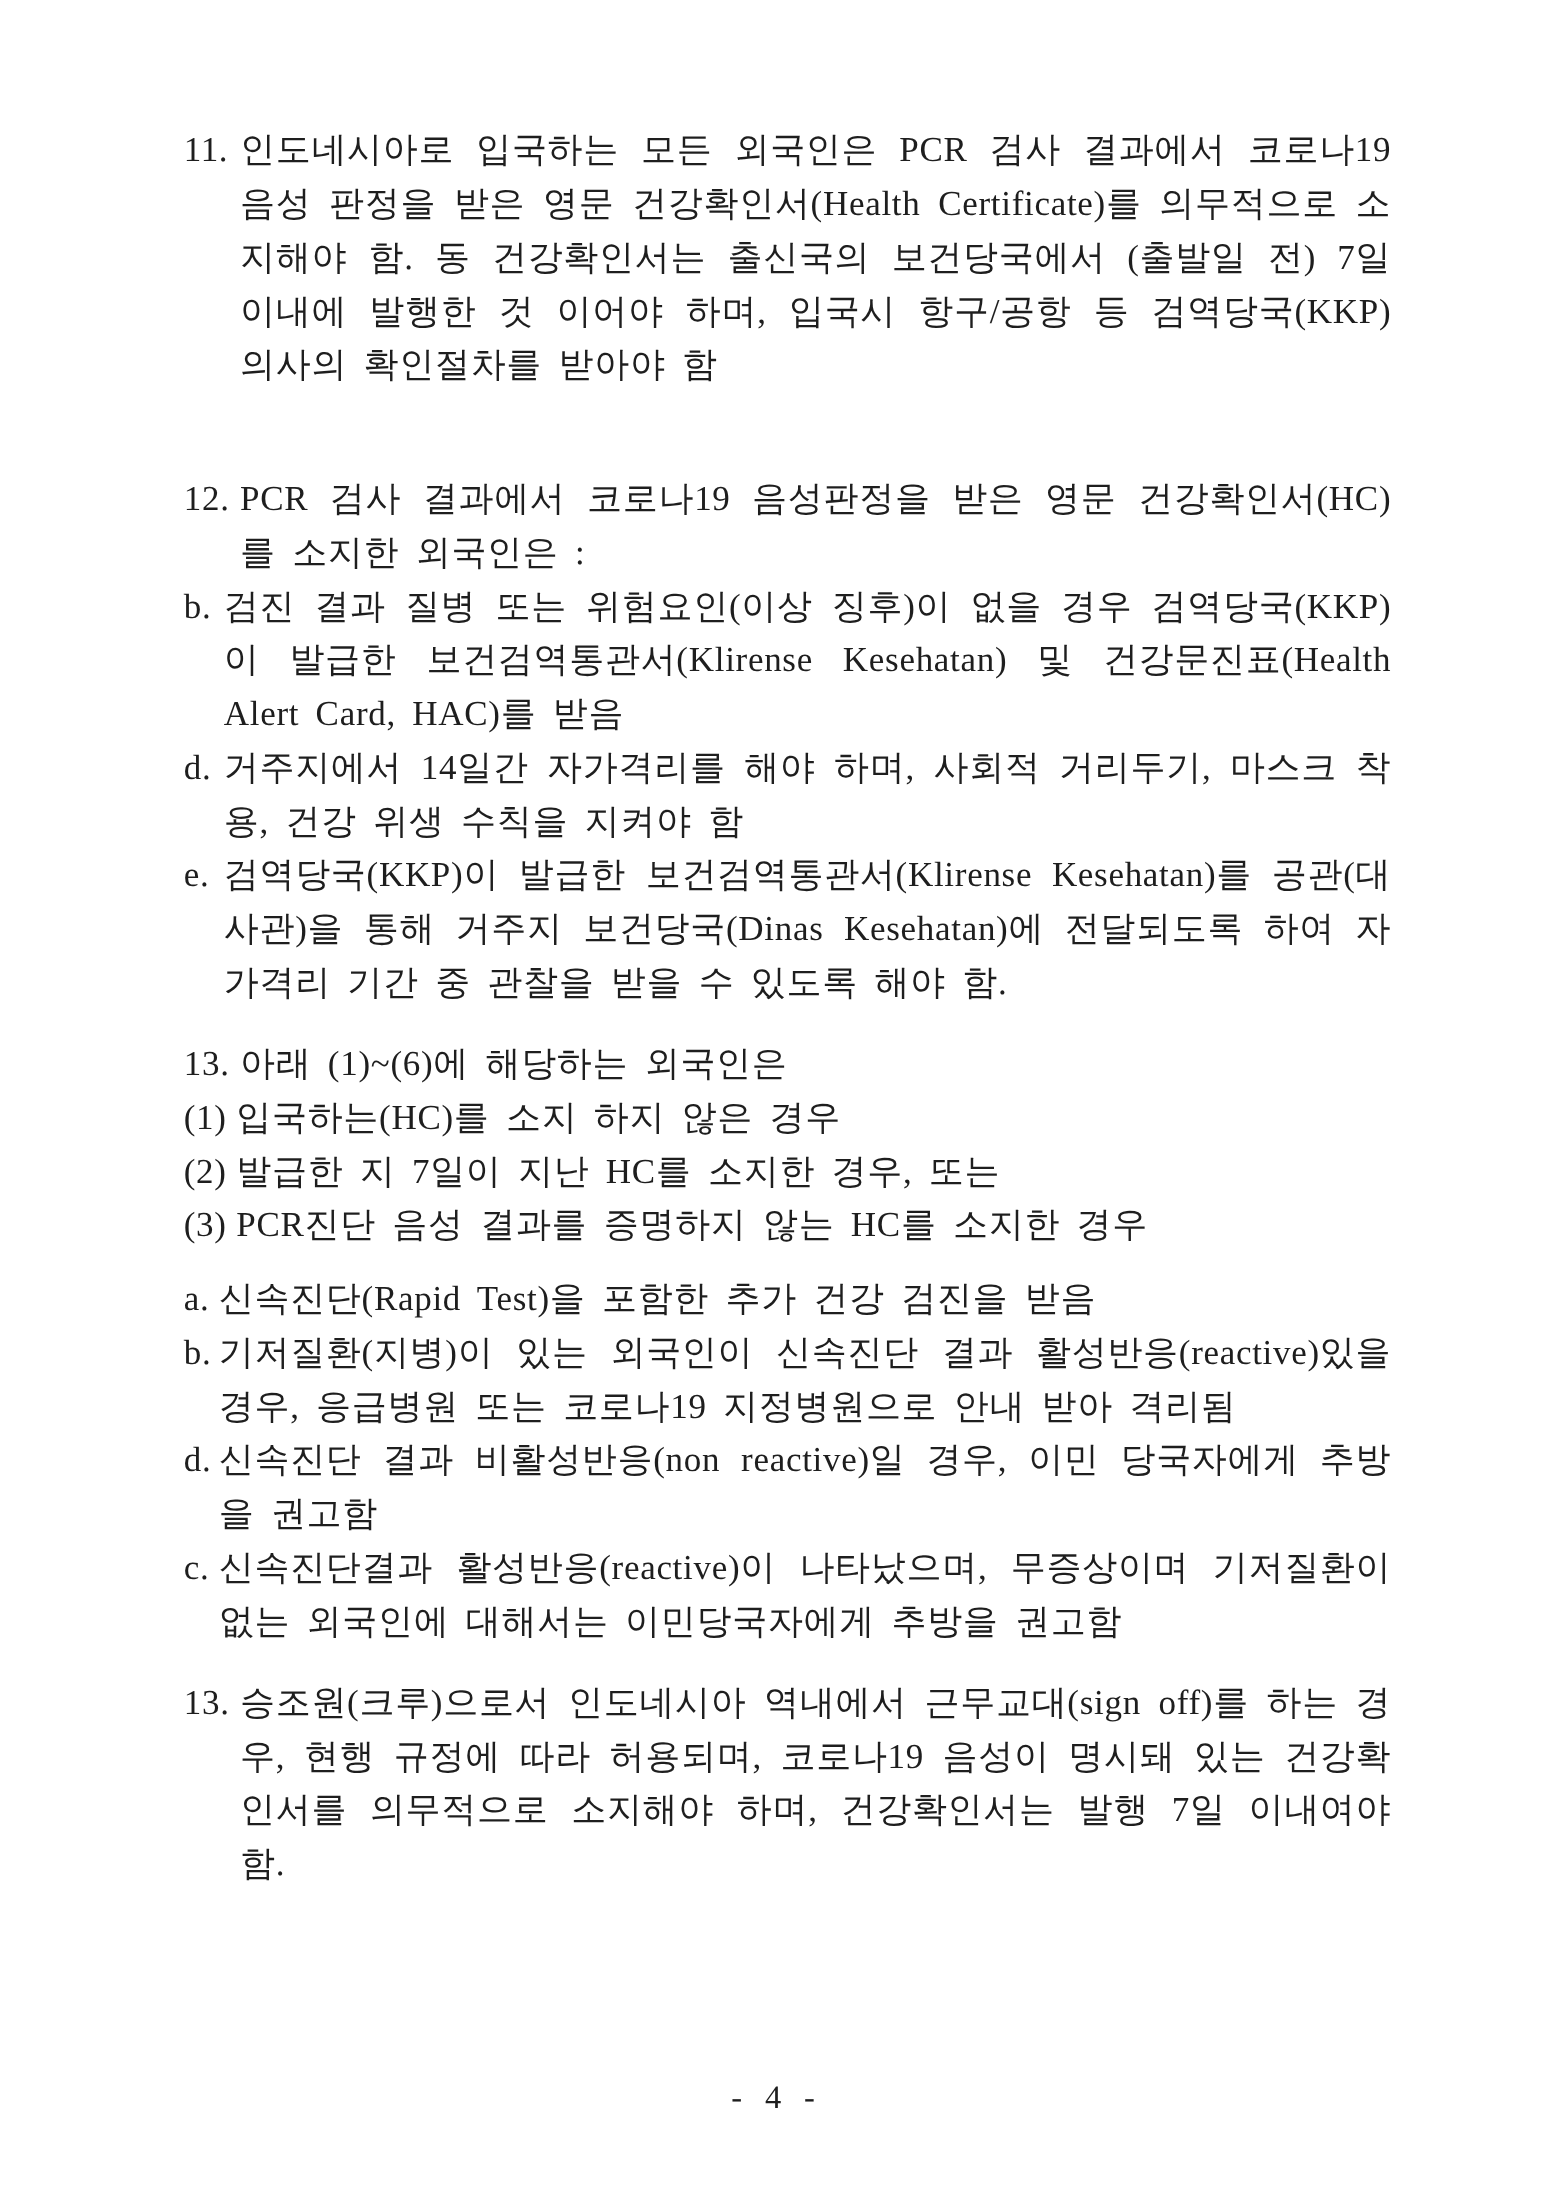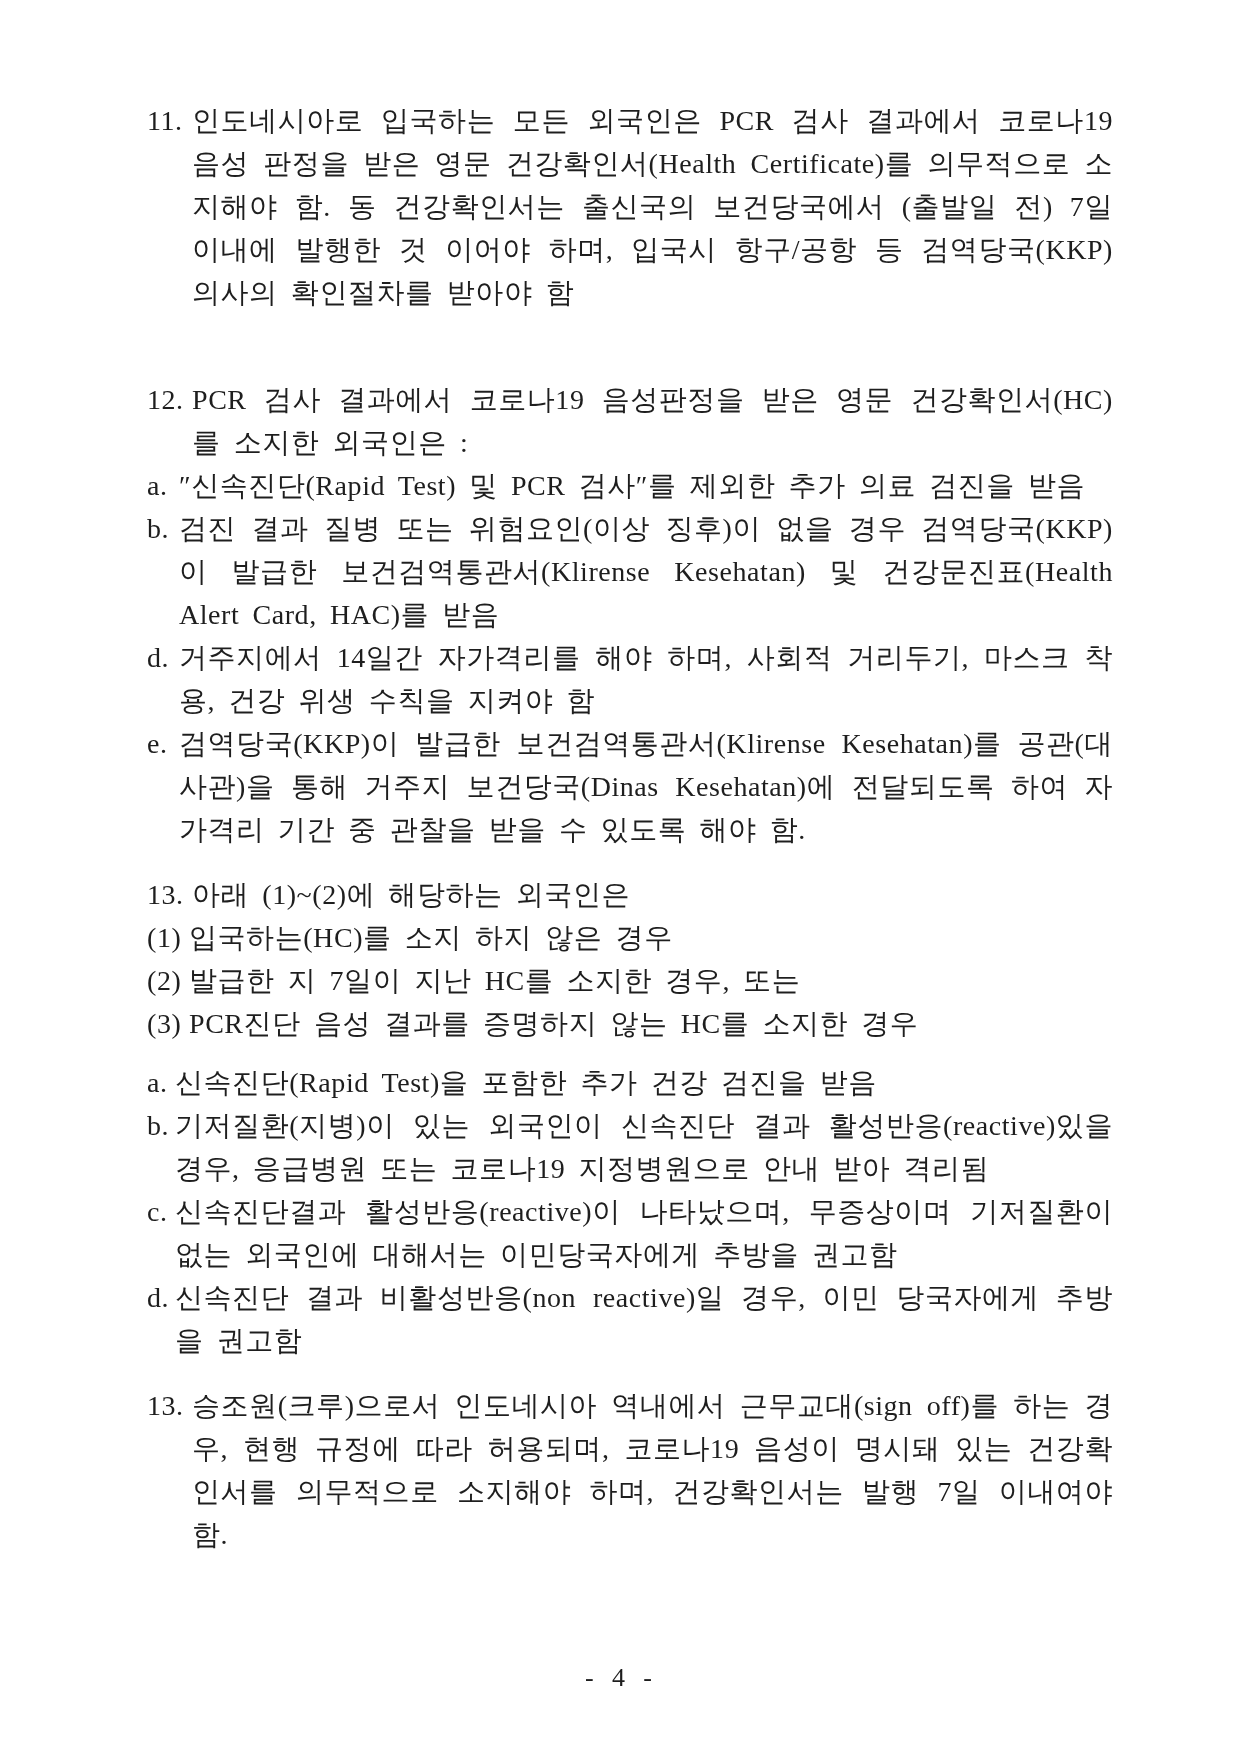--- a/index.html
+++ b/index.html
@@ -90,47 +90,46 @@
 
 <div class="page">
 
   <div>
     <p class="item-para"><span class="item-num">11.</span><span>인도네시아로 입국하는 모든 외국인은 PCR 검사 결과에서 코로나19 음성 판정을 받은 영문 건강확인서(Health Certificate)를 의무적으로 소지해야 함. 동 건강확인서는 출신국의 보건당국에서 (출발일 전) 7일 이내에 발행한 것 이어야 하며, 입국시 항구/공항 등 검역당국(KKP) 의사의 확인절차를 받아야 함</span></p>
   </div>
 
   <div class="gap-large">
     <p class="item-para"><span class="item-num">12.</span><span>PCR 검사 결과에서 코로나19 음성판정을 받은 영문 건강확인서(HC)를 소지한 외국인은 :</span></p>
 
-    <p class="sub-para"><span class="sub-marker">a.</span><span>″신속진단(Rapid Test) 및 PCR 검사″를 제외한 추가 의료 검진을 받음</span></p>
 
     <p class="sub-para"><span class="sub-marker">b.</span><span>검진 결과 질병 또는 위험요인(이상 징후)이 없을 경우 검역당국(KKP)이 발급한 보건검역통관서(Klirense Kesehatan) 및 건강문진표(Health Alert Card, HAC)를 받음</span></p>
 
 
     <p class="sub-para"><span class="sub-marker">d.</span><span>거주지에서 14일간 자가격리를 해야 하며, 사회적 거리두기, 마스크 착용, 건강 위생 수칙을 지켜야 함</span></p>
 
     <p class="sub-para"><span class="sub-marker">e.</span><span>검역당국(KKP)이 발급한 보건검역통관서(Klirense Kesehatan)를 공관(대사관)을 통해 거주지 보건당국(Dinas Kesehatan)에 전달되도록 하여 자가격리 기간 중 관찰을 받을 수 있도록 해야 함.</span></p>
   </div>
 
   <div class="gap-item">
-    <p class="item-para"><span class="item-num">13.</span><span>아래 (1)~(2)에 해당하는 외국인은</span></p>
+    <p class="item-para"><span class="item-num">13.</span><span>아래 (1)~(6)에 해당하는 외국인은</span></p>
 
     <p class="case-para"><span class="case-marker">(1)</span><span>입국하는(HC)를 소지 하지 않은 경우</span></p>
 
     <p class="case-para"><span class="case-marker">(2)</span><span>발급한 지 7일이 지난 HC를 소지한 경우, 또는</span></p>
 
     <p class="case-para"><span class="case-marker">(3)</span><span>PCR진단 음성 결과를 증명하지 않는 HC를 소지한 경우</span></p>
 
     <div class="gap-block">
       <p class="sub2-para"><span class="sub2-marker">a.</span><span>신속진단(Rapid Test)을 포함한 추가 건강 검진을 받음</span></p>
 
       <p class="sub2-para"><span class="sub2-marker">b.</span><span>기저질환(지병)이 있는 외국인이 신속진단 결과 활성반응(reactive)있을 경우, 응급병원 또는 코로나19 지정병원으로 안내 받아 격리됨</span></p>
 
+      <p class="sub2-para"><span class="sub2-marker">d.</span><span>신속진단 결과 비활성반응(non reactive)일 경우, 이민 당국자에게 추방을 권고함</span></p>
+
       <p class="sub2-para"><span class="sub2-marker">c.</span><span>신속진단결과 활성반응(reactive)이 나타났으며, 무증상이며 기저질환이 없는 외국인에 대해서는 이민당국자에게 추방을 권고함</span></p>
-
-      <p class="sub2-para"><span class="sub2-marker">d.</span><span>신속진단 결과 비활성반응(non reactive)일 경우, 이민 당국자에게 추방을 권고함</span></p>
     </div>
   </div>
 
   <div class="gap-item">
     <p class="item-para"><span class="item-num">13.</span><span>승조원(크루)으로서 인도네시아 역내에서 근무교대(sign off)를 하는 경우, 현행 규정에 따라 허용되며, 코로나19 음성이 명시돼 있는 건강확인서를 의무적으로 소지해야 하며, 건강확인서는 발행 7일 이내여야 함.</span></p>
   </div>
 
   <div class="footer">- 4 -</div>
 
 </div>

